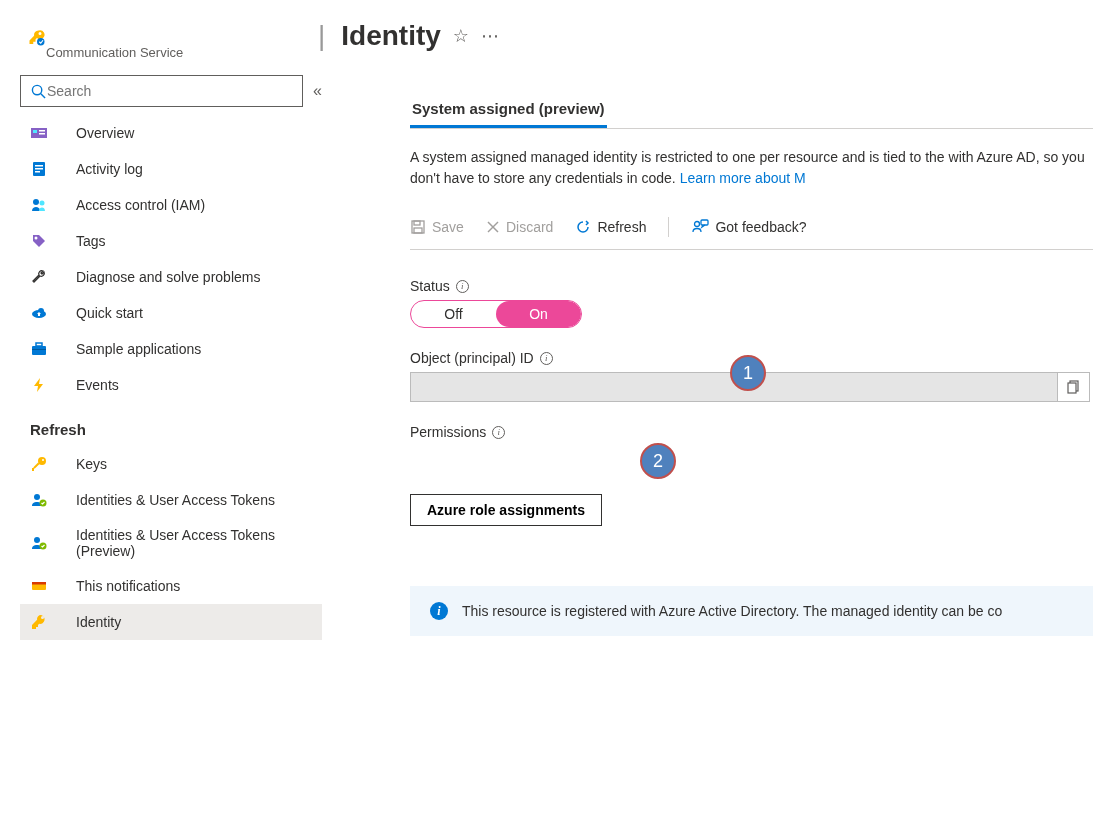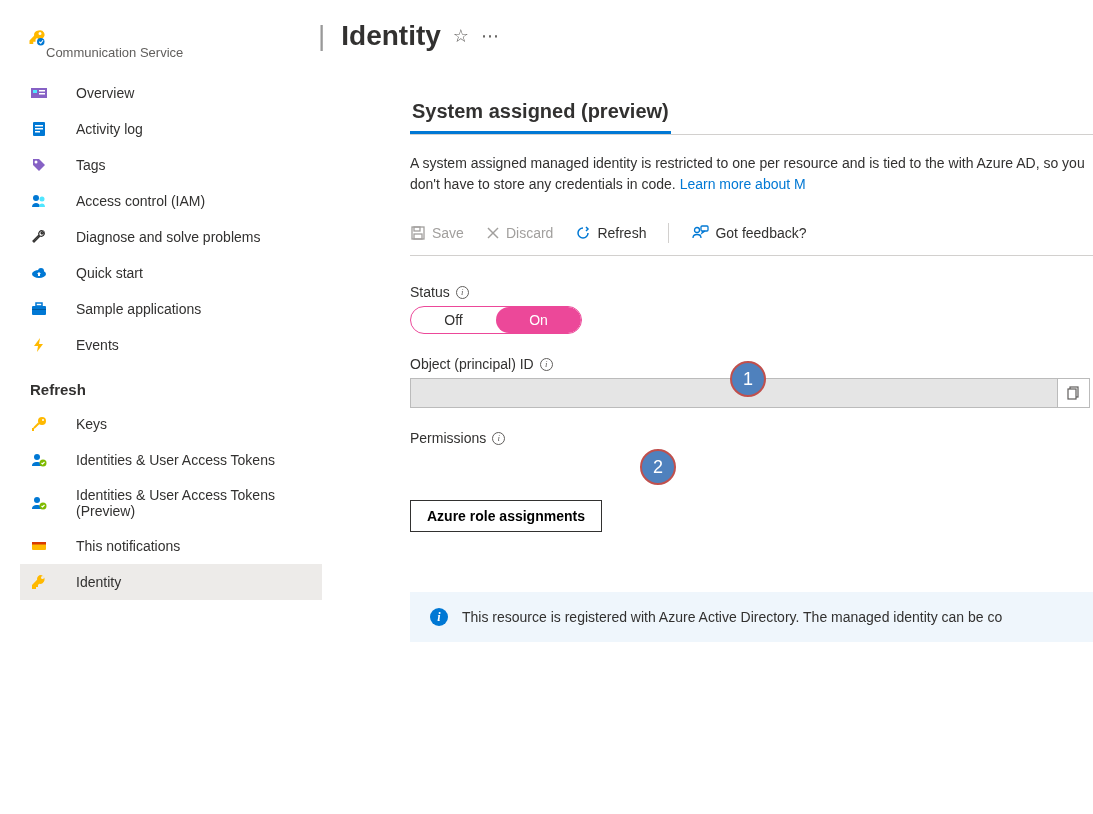--- a/index.html
+++ b/index.html
@@ -21,21 +21,21 @@
 .nav-scroll { flex: 1; overflow-y: auto; position: relative; }
 .nav-scroll::-webkit-scrollbar { width: 18px; }
 .nav-scroll::-webkit-scrollbar-track { background: #f3f2f1; }
 .nav-scroll::-webkit-scrollbar-thumb { background: #c8c6c4; }
 .nav-item { display: flex; align-items: center; gap: 28px; padding: 9px 10px; cursor: pointer; font-size: 14px; }
 .nav-item.selected { background: #edebe9; }
 .nav-icon { width: 18px; height: 18px; display: inline-flex; align-items: center; justify-content: center; flex-shrink: 0; }
 .section-header { font-weight: 600; font-size: 15px; padding: 18px 10px 8px; }
 .main { flex: 1; padding: 25px 0 0 80px; overflow: hidden; }
 .tab-row { border-bottom: 1px solid #d2d0ce; margin-bottom: 18px; }
-.tab { display: inline-block; padding: 0 2px 8px; font-weight: 600; font-size: 20px; border-bottom: 3px solid #0078d4; }
+.tab { display: inline-block; padding: 0 2px 8px; font-weight: 600; font-size: 15px; border-bottom: 3px solid #0078d4; }
 .desc { font-size: 14px; line-height: 1.5; margin-bottom: 22px; max-width: 700px; }
 .desc a { color: #0078d4; text-decoration: none; }
 .toolbar { display: flex; align-items: center; gap: 22px; padding: 6px 0 12px; border-bottom: 1px solid #d2d0ce; margin-bottom: 28px; }
 .tbtn { display: flex; align-items: center; gap: 6px; cursor: pointer; font-size: 14px; }
 .tbtn.disabled { color: #a19f9d; cursor: default; }
 .tb-sep { width: 1px; height: 20px; background: #d2d0ce; }
 .field-label { display: flex; align-items: center; gap: 6px; font-size: 14px; margin-bottom: 6px; }
 .info-i { width: 13px; height: 13px; border: 1px solid #605e5c; border-radius: 50%; display: inline-flex; align-items: center; justify-content: center; font-size: 9px; font-style: italic; font-family: Georgia, serif; color: #605e5c; }
 .toggle { display: inline-flex; border: 1px solid #ec4899; border-radius: 20px; overflow: hidden; height: 28px; margin-bottom: 22px; }
 .toggle span { display: inline-flex; align-items: center; justify-content: center; width: 85px; font-size: 14px; }
@@ -66,20 +66,32 @@
   <div class="title-area">
     <span class="pipe">|</span>
     <span class="page-title">Identity</span>
     <span class="star">☆</span>
     <span class="dots">⋯</span>
   </div>
 </div>
 
 <div class="body-row">
   <div class="sidebar">
+    <div class="search-row">
+      <div class="search-box">
+        <span class="nav-icon">
+          <svg width="15" height="15" viewBox="0 0 16 16">
+              <circle cx="6.5" cy="6.5" r="5" stroke="#0078d4" stroke-width="1.5" fill="none"></circle>
+              <line x1="10.5" y1="10.5" x2="15" y2="15" stroke="#0078d4" stroke-width="1.5"></line>
+            </svg>
+        </span>
+        <input type="text" placeholder="Search" style="">
+      </div>
+      <span class="collapse">«</span>
+    </div>
     <div class="nav-scroll">
       <div class="nav-item">
         <span class="nav-icon">
             <svg width="16" height="16">
               <rect width="16" height="10" y="3" fill="#8661c5"></rect>
               <rect x="2" y="5" width="4" height="3" fill="#50e6ff"></rect>
               <rect x="8" y="5" width="6" height="1.5" fill="#fff"></rect>
               <rect x="8" y="8" width="6" height="1.5" fill="#fff"></rect>
             </svg>
           </span>
@@ -92,36 +104,36 @@
               <rect x="4" y="4" width="8" height="1.5" fill="#fff"></rect>
               <rect x="4" y="7" width="8" height="1.5" fill="#fff"></rect>
               <rect x="4" y="10" width="5" height="1.5" fill="#fff"></rect>
             </svg>
           </span>
         <span>Activity log</span>
       </div>
       <div class="nav-item">
         <span class="nav-icon">
             <svg width="16" height="16">
-              <path d="M2 2h6l6 6-6 6-6-6z" fill="#8661c5"></path>
-              <circle cx="5" cy="5" r="1.5" fill="#fff"></circle>
-            </svg>
-          </span>
-        <span>Tags</span>
-      </div>
-      <div class="nav-item">
-        <span class="nav-icon">
-            <svg width="16" height="16">
               <circle cx="5" cy="5" r="3" fill="#0078d4"></circle>
               <circle cx="11" cy="6" r="2.5" fill="#50e6ff"></circle>
               <path d="M1 14c0-3 2-4 4-4s4 1 4 4z" fill="#0078d4"></path>
               <path d="M8 14c0-2.5 1.5-3.5 3-3.5s3 1 3 3.5z" fill="#50e6ff"></path>
             </svg>
           </span>
         <span>Access control (IAM)</span>
+      </div>
+      <div class="nav-item">
+        <span class="nav-icon">
+            <svg width="16" height="16">
+              <path d="M2 2h6l6 6-6 6-6-6z" fill="#8661c5"></path>
+              <circle cx="5" cy="5" r="1.5" fill="#fff"></circle>
+            </svg>
+          </span>
+        <span>Tags</span>
       </div>
       <div class="nav-item">
         <span class="nav-icon">
             <svg width="16" height="16">
               <path d="M13 3a3 3 0 0 1-4 4L3 13l-1-1 6-6a3 3 0 0 1 4-4l-2 2 1 1 2-2z" fill="none" stroke="#323130" stroke-width="1.3"></path>
             </svg>
           </span>
         <span>Diagnose and solve problems</span>
       </div>
       <div class="nav-item">

